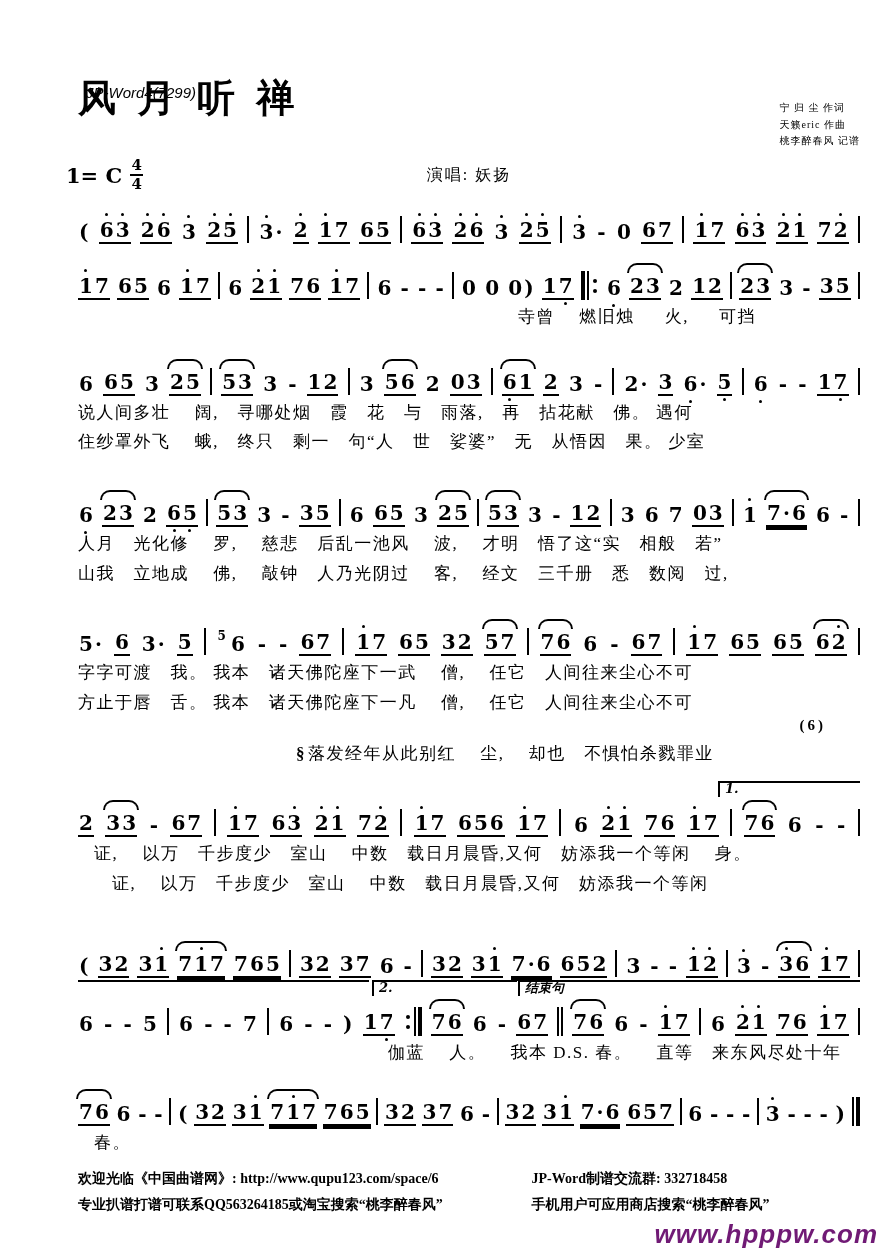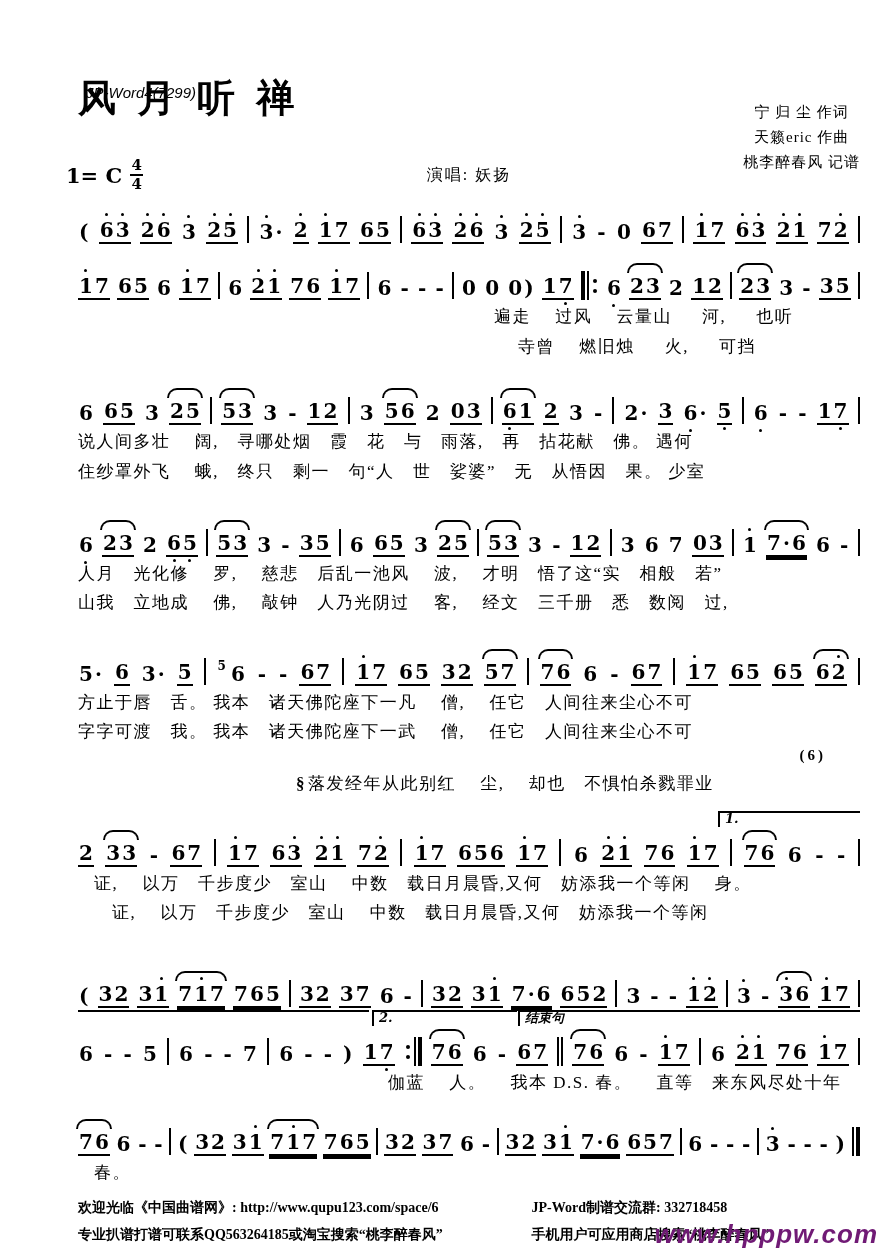--- a/index.html
+++ b/index.html
@@ -12,21 +12,21 @@
   .gen{position:absolute;left:8px;top:6px;font-style:italic;font-size:15px;
        font-family:"Liberation Sans",sans-serif;}
   .title{font-size:38px;font-weight:bold;letter-spacing:6px;line-height:1.1;}
   .hrow2{position:relative;height:72px;}
   .keysig{position:absolute;left:-12px;bottom:10px;font-weight:bold;font-size:21px;
           display:flex;align-items:center;gap:8px;font-family:"DejaVu Serif",serif;}
   .frac{display:inline-flex;flex-direction:column;align-items:center;font-size:15px;
         font-weight:bold;line-height:1;}
   .frac .fl{width:13px;height:2px;background:#000;margin:1px 0;}
   .singer{position:absolute;left:0;right:0;bottom:16px;text-align:center;font-size:16px;letter-spacing:2px;}
-  .credits{position:absolute;right:0;top:-30px;text-align:center;font-size:15px;line-height:1.65;letter-spacing:1px;}
+  .credits{position:absolute;right:0;top:-30px;text-align:left;font-size:10px;line-height:1.65;letter-spacing:1px;}
 
   
   .system{position:relative;}
   .sys1{margin-bottom:14px}.sys2{margin-bottom:24px}.sys3{margin-bottom:30px}
   .sys4{margin-bottom:28px}.sys5{margin-bottom:28px}.sys6{margin-bottom:40px}
   .sys7{margin-bottom:14px}.sys8{margin-bottom:18px}.sys9{margin-bottom:8px}
   .noterow{display:flex;justify-content:space-between;align-items:flex-end;height:42px;
            font-family:"DejaVu Serif",serif;font-weight:bold;font-size:20px;position:relative;}
   .noterow.withvolta{margin-top:16px;}
   .tok{position:relative;display:inline-flex;align-items:flex-end;}
@@ -366,21 +366,20 @@
           </span>
         </span>
         <span class="tok">
           <span class="tk u1">
             <span class="dg">3</span>
             <span class="dg">5</span>
           </span>
         </span>
         <span class="bar"></span>
       </div>
-    <div class="lyr" style="margin-left:416px">遍走　 过风　 云量山　  河,　  也听</div>
     <div class="lyr" style="margin-left:440px">寺曾　 燃旧烛　  火,　  可挡</div>
   </section>
 
   <section class="system sys3">
     <div class="noterow">
         <span class="tok">
           <span class="tk">
             <span class="dg">6</span>
           </span>
         </span>
@@ -795,22 +794,22 @@
         </span>
         <span class="tok">
           <span class="slur"></span>
           <span class="tk u1">
             <span class="dg">6</span>
             <span class="dg up">2</span>
           </span>
         </span>
         <span class="bar"></span>
       </div>
+    <div class="lyr">字字可渡　我。 我本　诸天佛陀座下一武　 僧,　 任它　人间往来尘心不可</div>
     <div class="lyr">方止于唇　舌。 我本　诸天佛陀座下一凡　 僧,　 任它　人间往来尘心不可</div>
-    <div class="lyr">字字可渡　我。 我本　诸天佛陀座下一武　 僧,　 任它　人间往来尘心不可</div>
     <div class="annot">(6)</div>
     <div class="lyr" style="margin-left:218px;margin-top:8px"><span class="segno">§</span><span>落发经年从此别红　 尘,　 却也　不惧怕杀戮罪业</span></div>
   </section>
 
   <section class="system sys6">
     <div class="noterow withvolta">
       <div class="volta" style="left:640px;right:0"><span>1.</span></div>
     <span class="tok">
           <span class="tk u1">
             <span class="dg">2</span>

